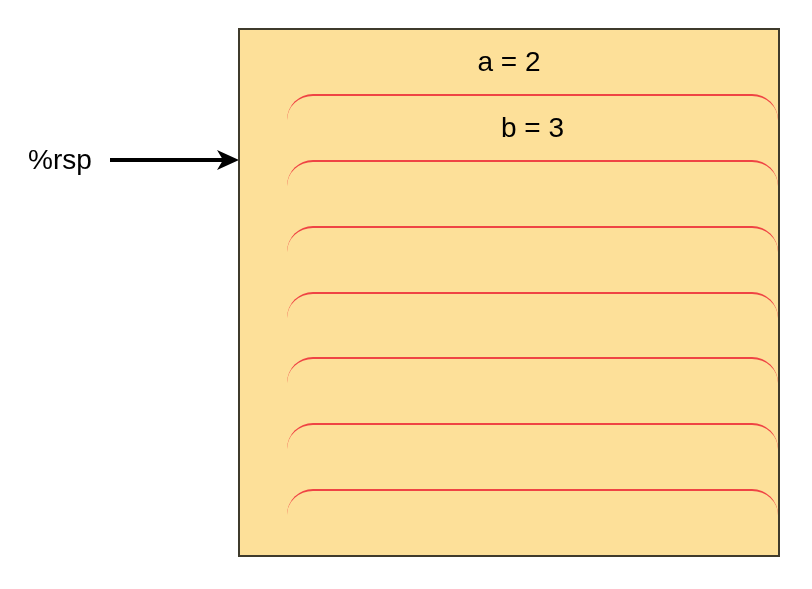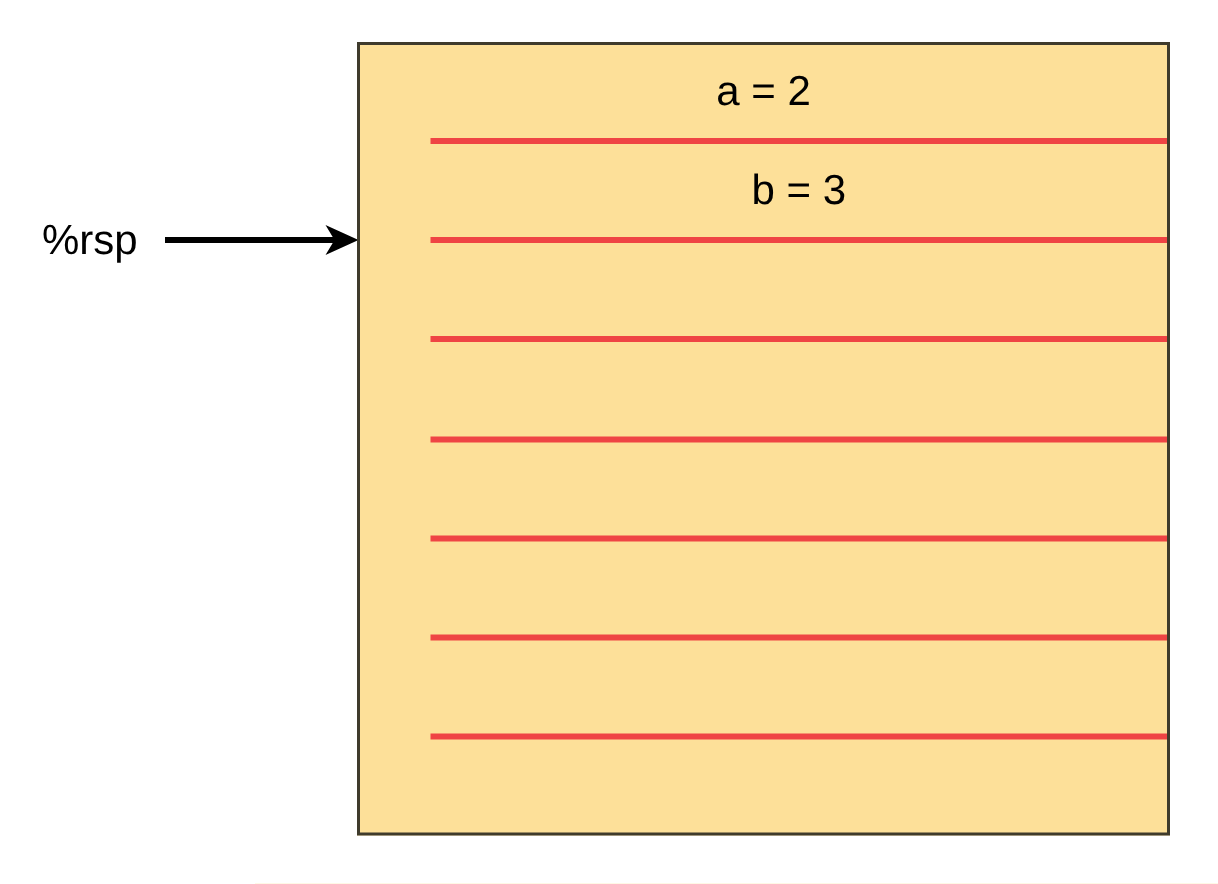--- a/index.html
+++ b/index.html
@@ -28,23 +28,24 @@
     flex-direction: column;
   }
   .cell {
     flex: 1 1 0;
     display: flex;
     align-items: center;
     justify-content: center;
     font-size: 28px;
     line-height: 1;
     white-space: pre;
+    border-radius: 26px;
   }
   .cell + .cell {
-    border-top: 4px solid #ef4444;
+    border-top: 2px solid #ef4444;
     margin-left: 47px;
   }
   .rsp-label {
     position: absolute;
     left: 28px;
     top: 143px;
     width: 78px;
     height: 34px;
     line-height: 34px;
     font-size: 28px;

